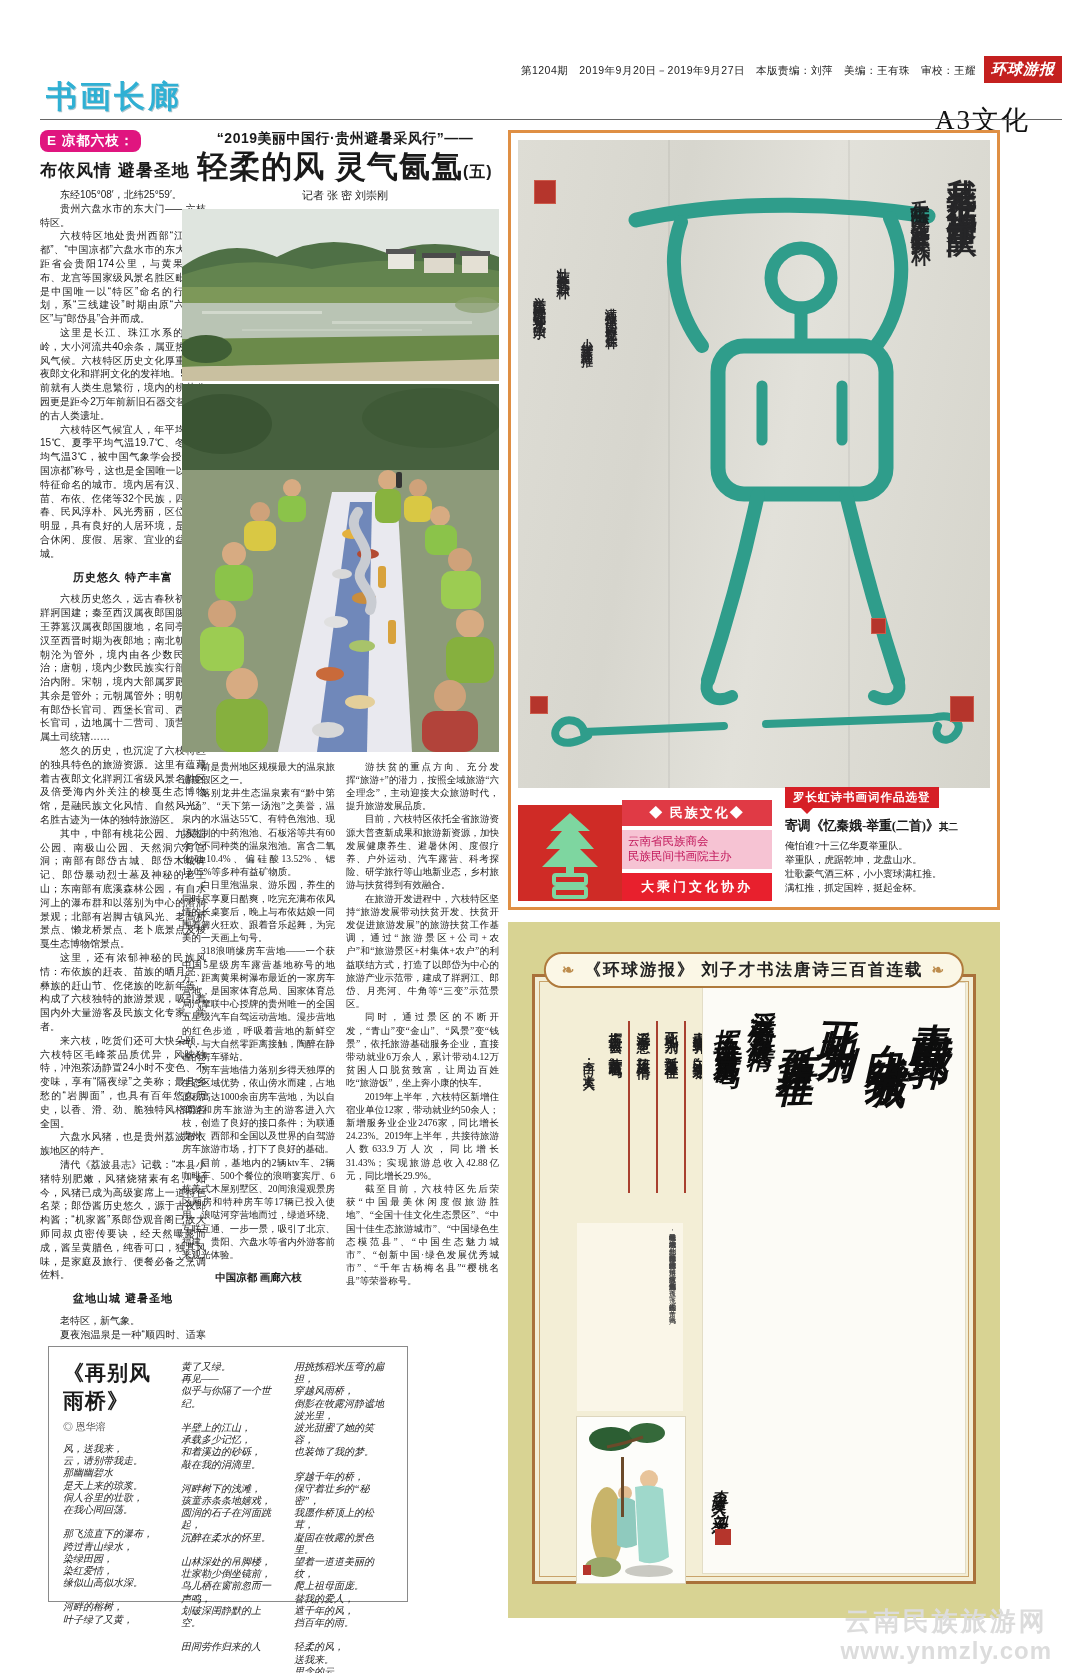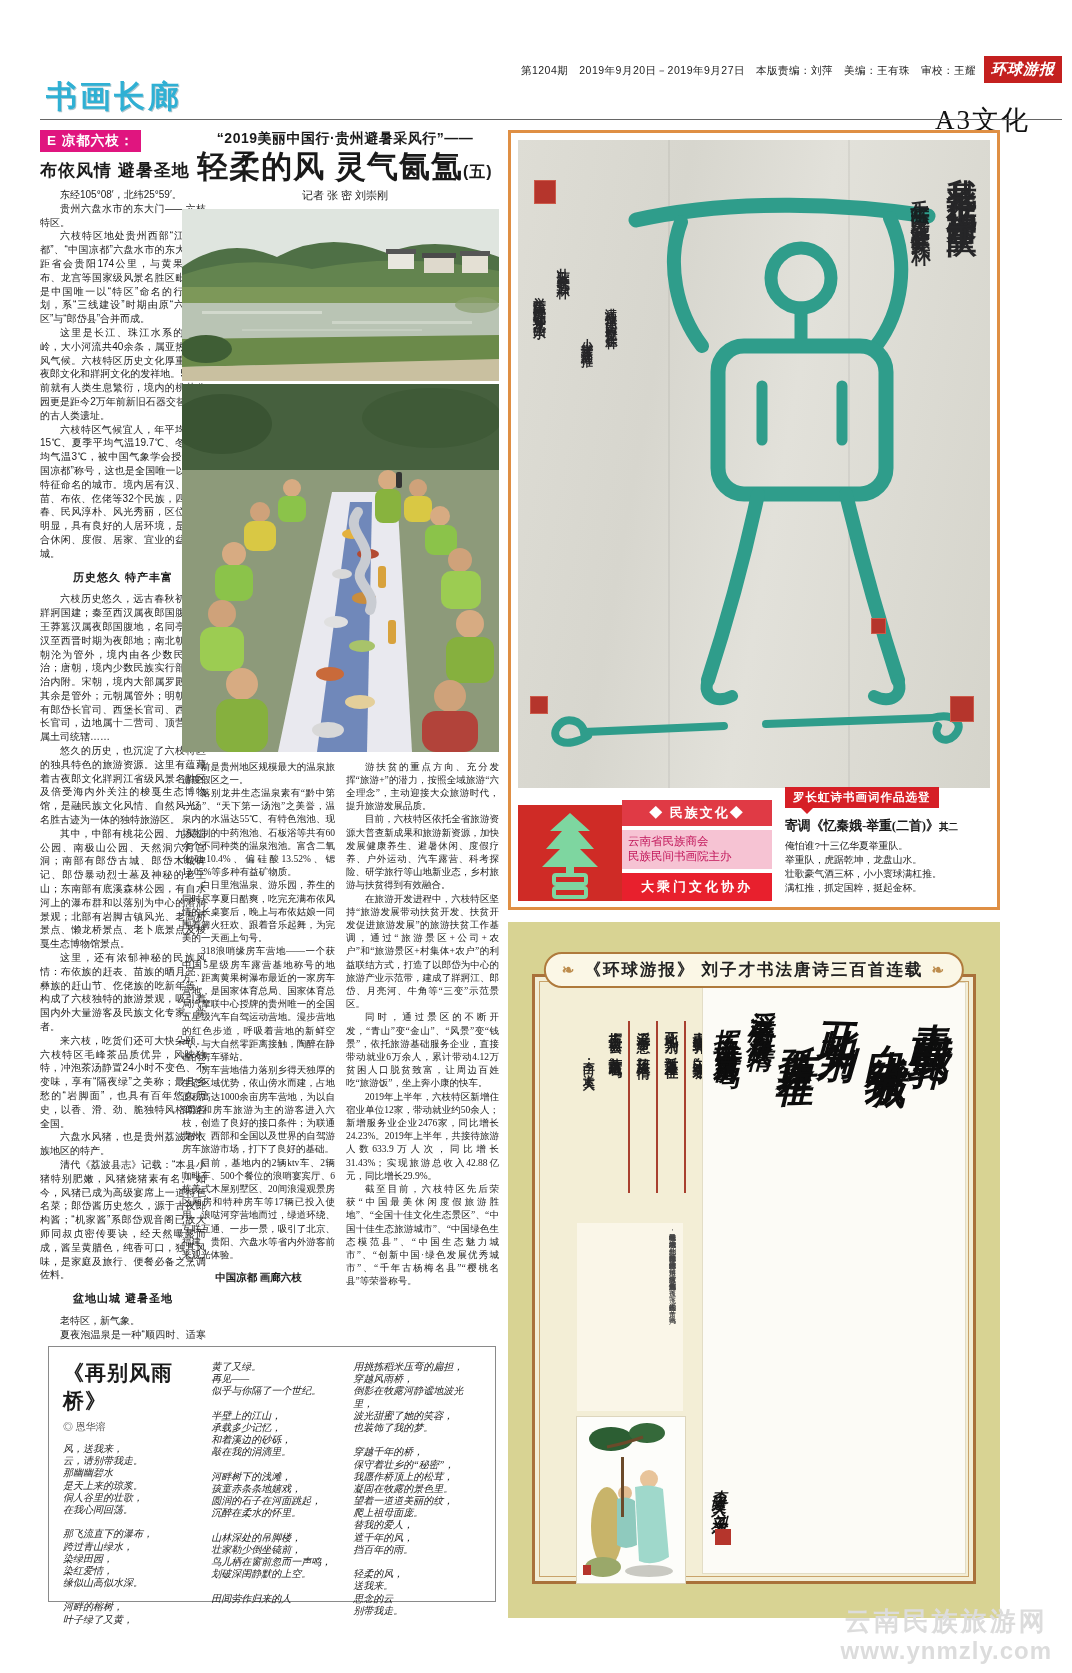--- a/index.html
+++ b/index.html
@@ -11,21 +11,21 @@
   .masthead-badge{position:absolute;top:56px;right:10px;background:#c4201f;color:#fff;
         font-weight:bold;font-size:15px;padding:4px 7px;font-style:italic;letter-spacing:1px;}
   .section-title{position:absolute;left:46px;top:76px;font-size:31px;font-weight:bold;color:#2fb0d4;
         letter-spacing:3px;text-shadow:1px 1px 0 rgba(20,90,110,.35);}
   .page-label{position:absolute;right:42px;top:82px;font-size:27px;font-family:"Liberation Serif",serif;color:#111;letter-spacing:2px;margin-top:20px;}
   .header-rule{position:absolute;left:40px;right:10px;top:119px;border-top:1.5px solid #666;}
 
   
   .col-left{position:absolute;left:40px;top:130px;width:166px;height:1212px;overflow:hidden;}
   .article-tag{display:inline-block;background:#e0157f;color:#fff;font-size:13.5px;font-weight:bold;
-        padding:2px 7px;letter-spacing:1px;}
+        padding:2px 7px;letter-spacing:1px;border-radius:8px;}
   .left-headline{font-size:17px;font-weight:bold;margin:7px 0 6px;letter-spacing:1px;}
   .body-text{font-size:10px;line-height:13.8px;text-align:justify;}
   .body-text .para{margin:0;text-indent:2em;}
   .body-text .subhead{text-align:center;font-weight:bold;font-size:11px;margin:10px 0 8px;letter-spacing:1px;}
 
   
   .col-mid{position:absolute;left:182px;top:130px;width:326px;}
   .kicker{text-align:center;font-size:14px;font-weight:bold;letter-spacing:.5px;}
   .feature-title{text-align:center;font-size:31px;font-weight:900;letter-spacing:1px;line-height:1.05;margin-top:3px;}
   .feature-title .suffix{font-size:16px;font-weight:bold;}
@@ -103,21 +103,21 @@
   .cur-1{right:54px;top:30px;font-size:40px;letter-spacing:6px;transform:rotate(-2deg);}
   .cur-2{right:102px;top:10px;font-size:37px;letter-spacing:6px;transform:rotate(2deg);}
   .cur-3{right:146px;top:34px;font-size:37px;letter-spacing:6px;transform:rotate(-1deg);}
   .cur-4{right:188px;top:8px;font-size:25px;letter-spacing:4px;transform:rotate(1deg);}
   .cur-5{right:224px;top:26px;font-size:25px;letter-spacing:4px;transform:rotate(-2deg);}
   .signature-col{position:absolute;left:6px;bottom:60px;writing-mode:vertical-rl;font-family:"DejaVu Serif",serif;
         font-weight:bold;font-style:italic;font-size:15px;letter-spacing:3px;color:#111;}
   .signature-seal{position:absolute;left:12px;bottom:28px;width:16px;height:16px;background:#b5352c;}
 
   
-  .farewell-box{position:absolute;left:48px;top:1346px;width:448px;height:256px;border:1px solid #8a8a8a;
+  .farewell-box{position:absolute;left:48px;top:1346px;width:360px;height:256px;border:1px solid #8a8a8a;
         background:#fff;box-sizing:border-box;padding:12px 14px;display:flex;gap:14px;}
   .farewell-colA{flex:1.05;}
   .farewell-title{font-family:"Liberation Serif",serif;font-weight:bold;font-size:21px;letter-spacing:1px;}
   .farewell-author{font-size:10px;color:#555;margin:5px 0 9px;}
   .farewell-verse{font-family:"Liberation Serif",serif;font-style:italic;font-size:10px;line-height:1.22;
         white-space:pre-line;color:#222;}
   .farewell-colB,.farewell-colC{flex:1;padding-top:2px;}
 
   
   .watermark{position:absolute;right:20px;top:1606px;text-align:center;color:#dcdcdc;font-weight:bold;

